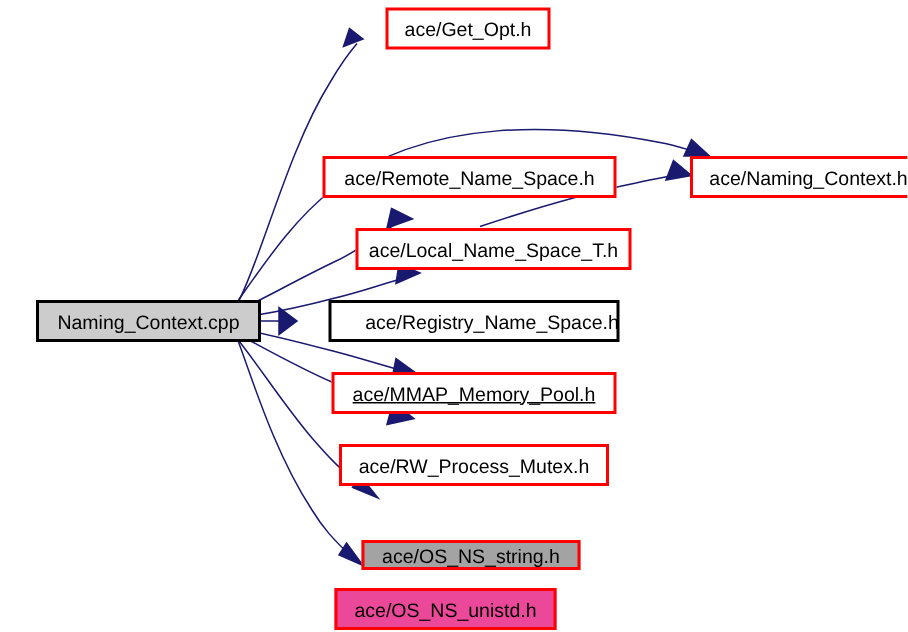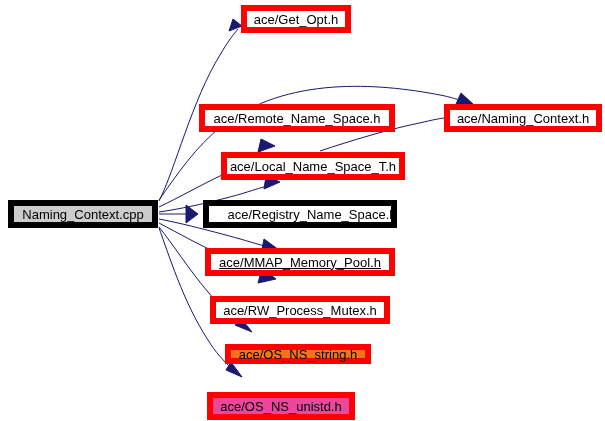--- a/index.html
+++ b/index.html
@@ -31,23 +31,24 @@
     fill: #191970;
     stroke: #191970;
     stroke-width: 1;
   }
   .node-box {
     position: absolute;
     box-sizing: border-box;
     display: flex;
     align-items: center;
     justify-content: center;
-    border: 6px solid #0369a1;
+    border: 2px solid #0369a1;
     background: #ffffff;
     white-space: nowrap;
+    margin-left: 16px;
   }
   .node-label {
     font-family: "Liberation Sans", sans-serif;
     font-size: 13px;
     line-height: 1;
     color: #000000;
     letter-spacing: 0px;
   }
 </style>
 </head>
@@ -98,21 +99,21 @@
       </div>
       <div class="node-box" style="left: 203px; top: 200px; width: 194px; height: 28px; border-color: rgb(0, 0, 0); background: rgb(255, 255, 255); padding-left: 24px;">
         <span class="node-label">ace/Registry_Name_Space.h</span>
       </div>
       <div class="node-box" style="left: 205px; top: 248px; width: 190px; height: 28px; border-color: rgb(255, 0, 0); background: rgb(255, 255, 255); text-decoration: underline;">
         <span class="node-label">ace/MMAP_Memory_Pool.h</span>
       </div>
       <div class="node-box" style="left: 210px; top: 296px; width: 180px; height: 28px; border-color: rgb(255, 0, 0); background: rgb(255, 255, 255);">
         <span class="node-label">ace/RW_Process_Mutex.h</span>
       </div>
-      <div class="node-box" style="left: 225px; top: 344px; width: 146px; height: 20px; border-color: rgb(255, 0, 0); background: #f97316;">
+      <div class="node-box" style="left: 225px; top: 360px; width: 146px; height: 20px; border-color: rgb(255, 0, 0); background: #a3a3a3;">
         <span class="node-label">ace/OS_NS_string.h</span>
       </div>
       <div class="node-box" style="left: 207px; top: 392px; width: 148px; height: 28px; border-color: rgb(255, 0, 0); background: #ec4899;">
         <span class="node-label">ace/OS_NS_unistd.h</span>
       </div>
     </div>
 
 </div>
 
 </body></html>

